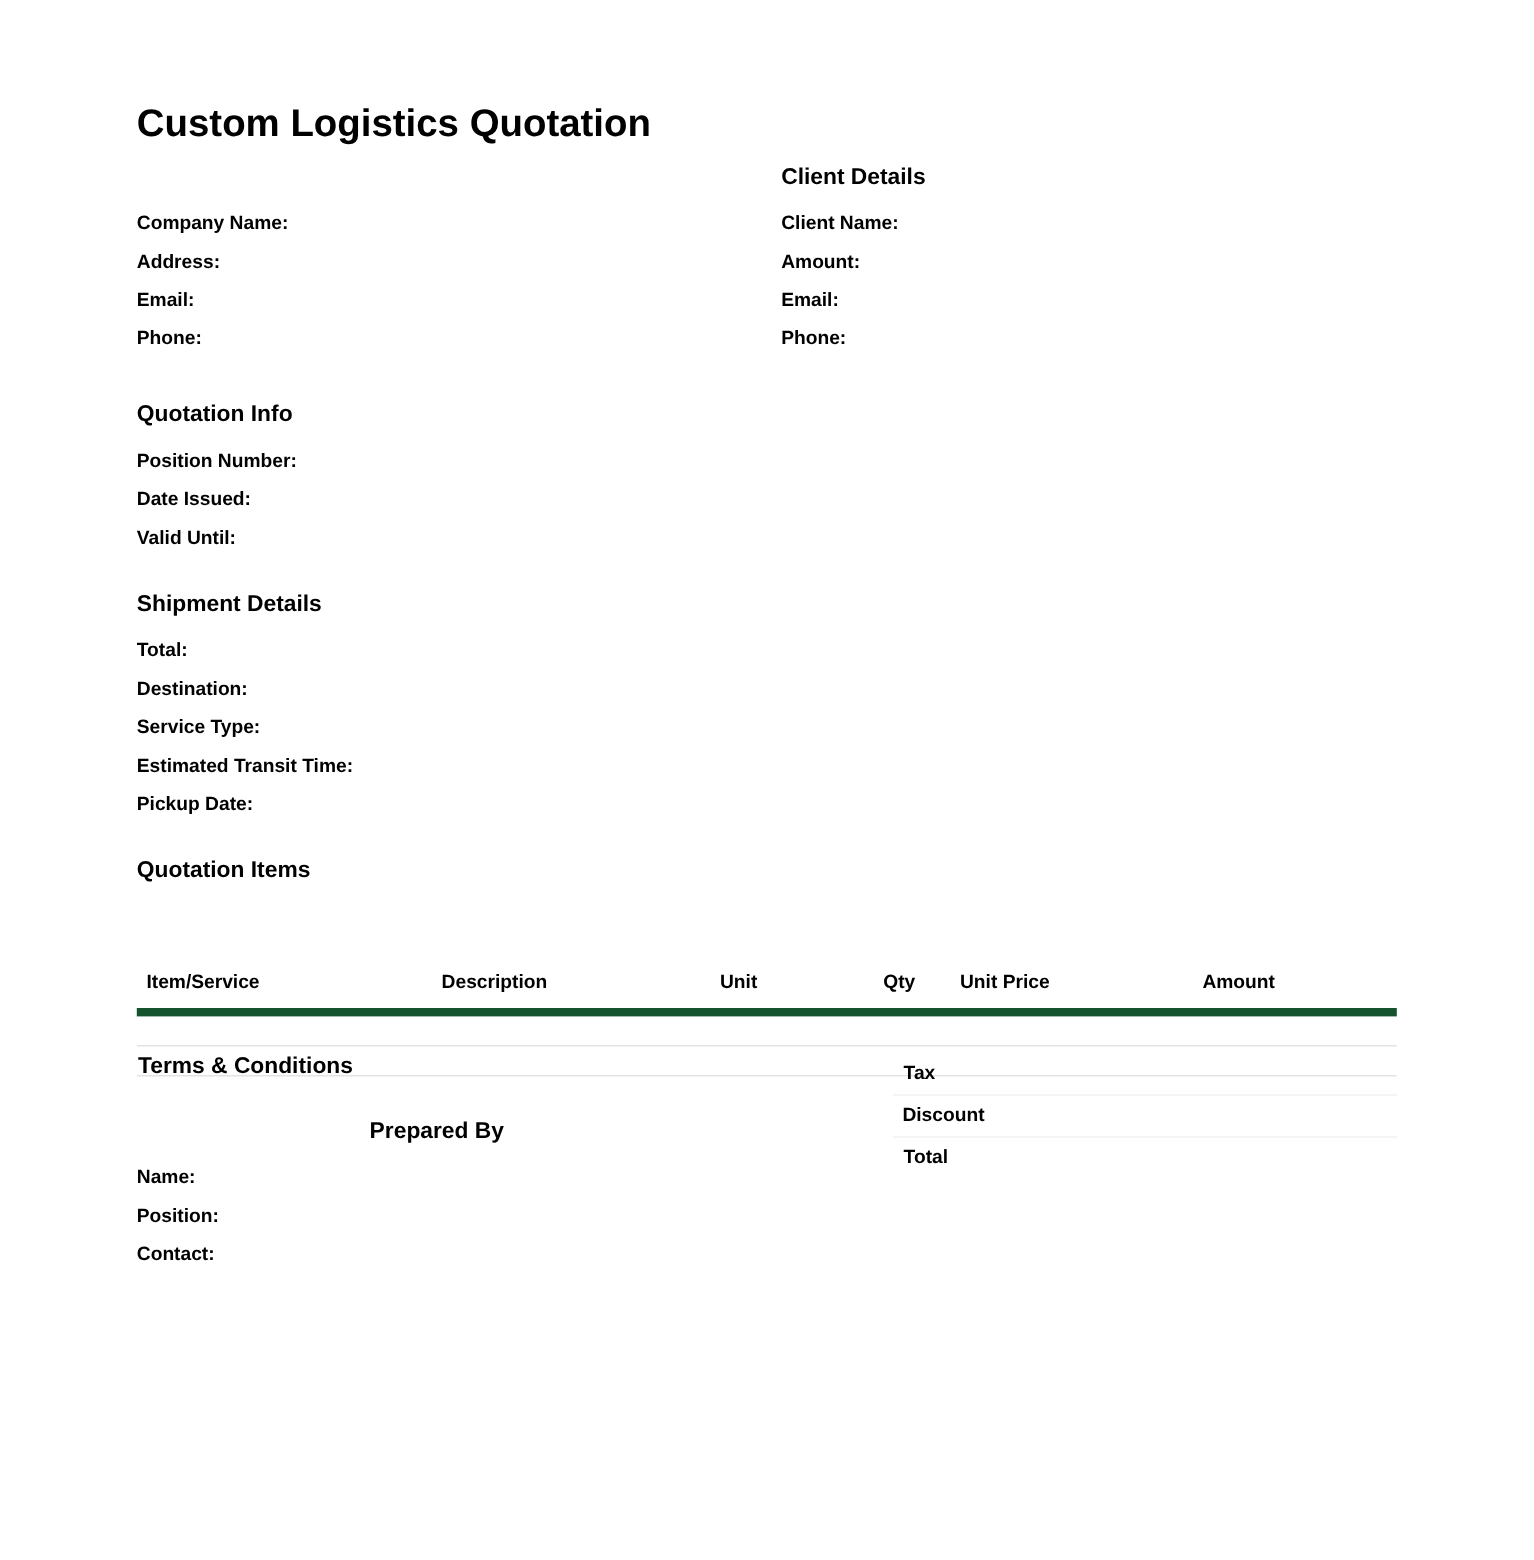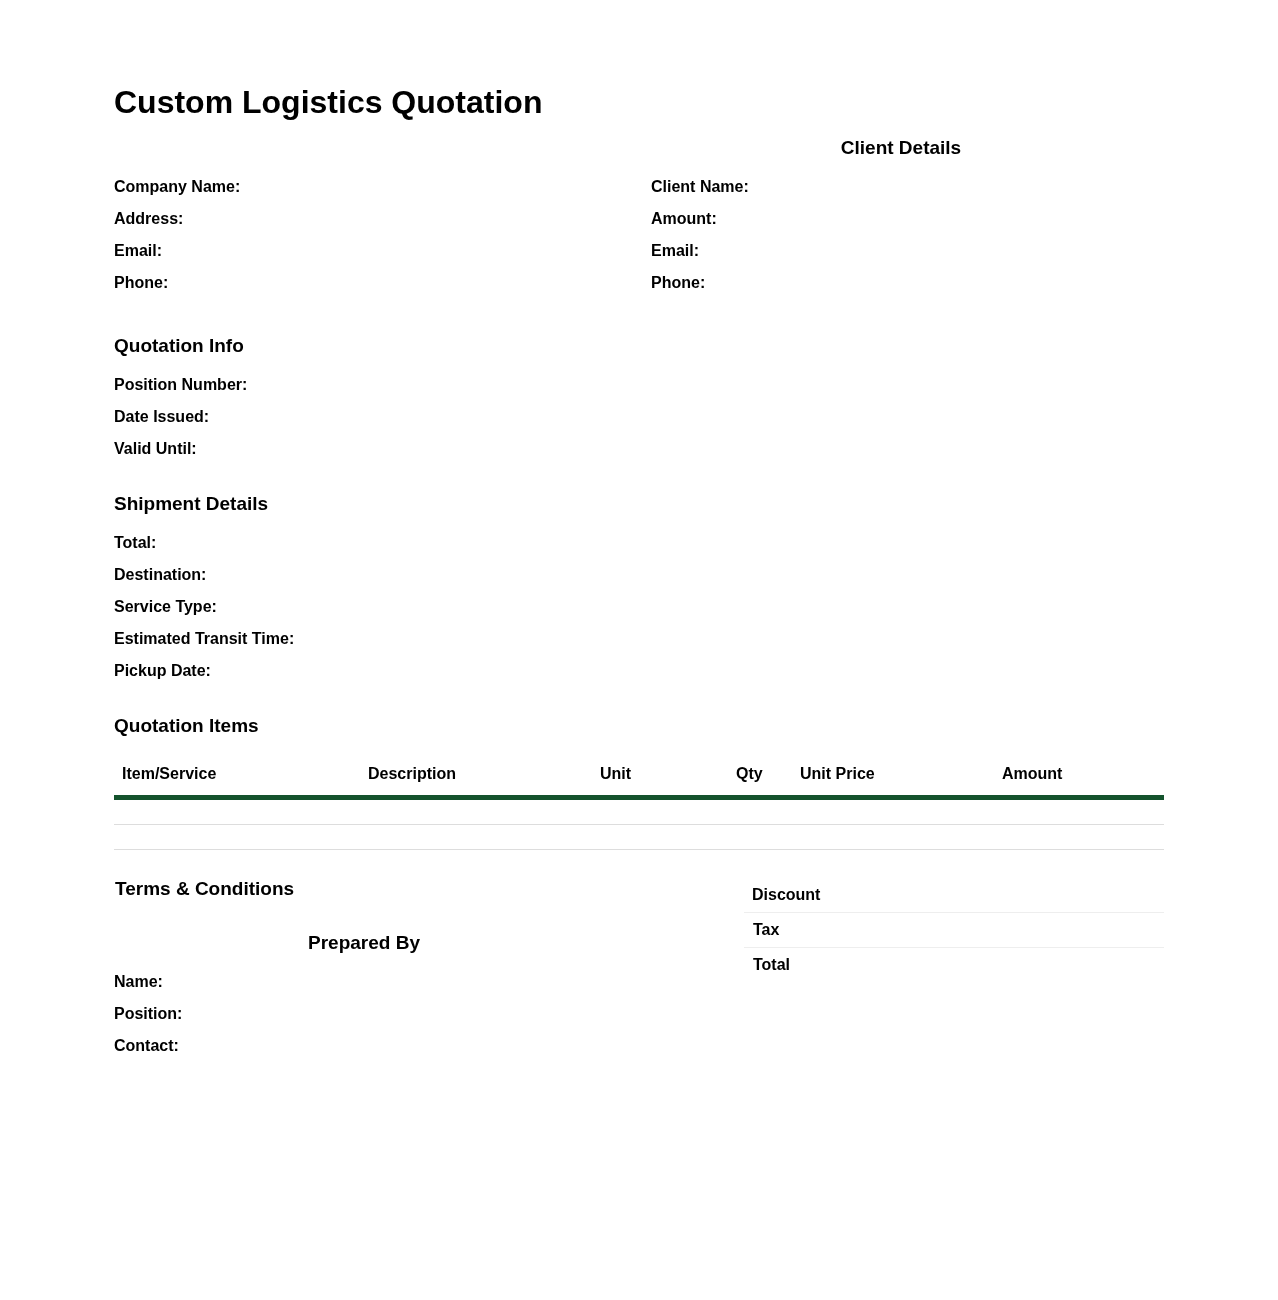--- a/index.html
+++ b/index.html
@@ -3,42 +3,42 @@
 <meta charset="utf-8">
 <style>
   html, body { margin: 0; padding: 0; background: #ffffff; }
   body { width: 1278px; height: 1300px; position: relative; font-family: "Liberation Sans", sans-serif; color: #000; }
   .page { position: absolute; left: 114px; top: 0; width: 1050px; }
   h1 { position: absolute; left: 0; top: 83px; margin: 0; font-size: 32px; font-weight: bold; line-height: 38px; white-space: nowrap; }
   h2 { margin: 0; font-size: 19px; font-weight: bold; line-height: 22px; white-space: nowrap; }
   .sec { position: absolute; }
   .field { font-size: 16px; font-weight: bold; line-height: 19px; white-space: nowrap; position: absolute; left: 0; }
   .table { position: absolute; left: 0; top: 760px; width: 1050px; }
-  .thead { position: relative; height: 35px; border-bottom: 5px solid #14532d; }
+  .thead { position: relative; height: 35px; border-bottom: 7px solid #14532d; margin-top: 45px; }
   .th { position: absolute; top: 4px; font-size: 16px; font-weight: bold; line-height: 19px; white-space: nowrap; }
   .trow { height: 24px; border-bottom: 1px solid #dddddd; }
   .totals { position: absolute; left: 630px; top: 878px; width: 420px; }
   .trow2 { height: 34px; border-bottom: 1px solid #eeeeee; position: relative; }
   .trow2:last-child { border-bottom: none; }
   .tl { position: absolute; left: 9px; top: 7px; font-size: 16px; font-weight: bold; line-height: 19px; }
 </style>
 </head>
 <body>
 
 <div class="page">
   <h1>Custom Logistics Quotation</h1>
 
   <div class="sec" style="left:0; top:137px; width:500px; height:160px;">
     <div class="field" style="top:40px">Company Name:</div>
     <div class="field" style="top:72px">Address:</div>
     <div class="field" style="top:104px">Email:</div>
     <div class="field" style="top:136px">Phone:</div>
   </div>
 
-  <div class="sec" style="left:537px; top:137px; width:500px; height:160px;text-align:center;">
+  <div class="sec" style="left:537px; top:137px; width:500px; height:160px;">
     <h2>Client Details</h2>
     <div class="field" style="top:40px">Client Name:</div>
     <div class="field" style="top:72px">Amount:</div>
     <div class="field" style="top:104px">Email:</div>
     <div class="field" style="top:136px">Phone:</div>
   </div>
 
   <div class="sec" style="left:0; top:335px; width:500px; height:130px;">
     <h2>Quotation Info</h2>
     <div class="field" style="top:40px">Position Number:</div>
@@ -78,22 +78,22 @@
 
   <div class="sec" style="left:0; top:932px; width:500px; height:130px;text-align:center;">
     <h2>Prepared By</h2>
     <div class="field" style="top:40px">Name:</div>
     <div class="field" style="top:72px">Position:</div>
     <div class="field" style="top:104px">Contact:</div>
   </div>
 
   <div class="totals">
     <div class="trow2">
-        <span class="tl" style="left:8px">Discount</span>
+        <span class="tl">Tax</span>
       </div>
     <div class="trow2">
-        <span class="tl">Tax</span>
+        <span class="tl" style="left:8px">Discount</span>
       </div>
     <div class="trow2">
         <span class="tl">Total</span>
       </div>
   </div>
 </div>
 
 </body></html>

